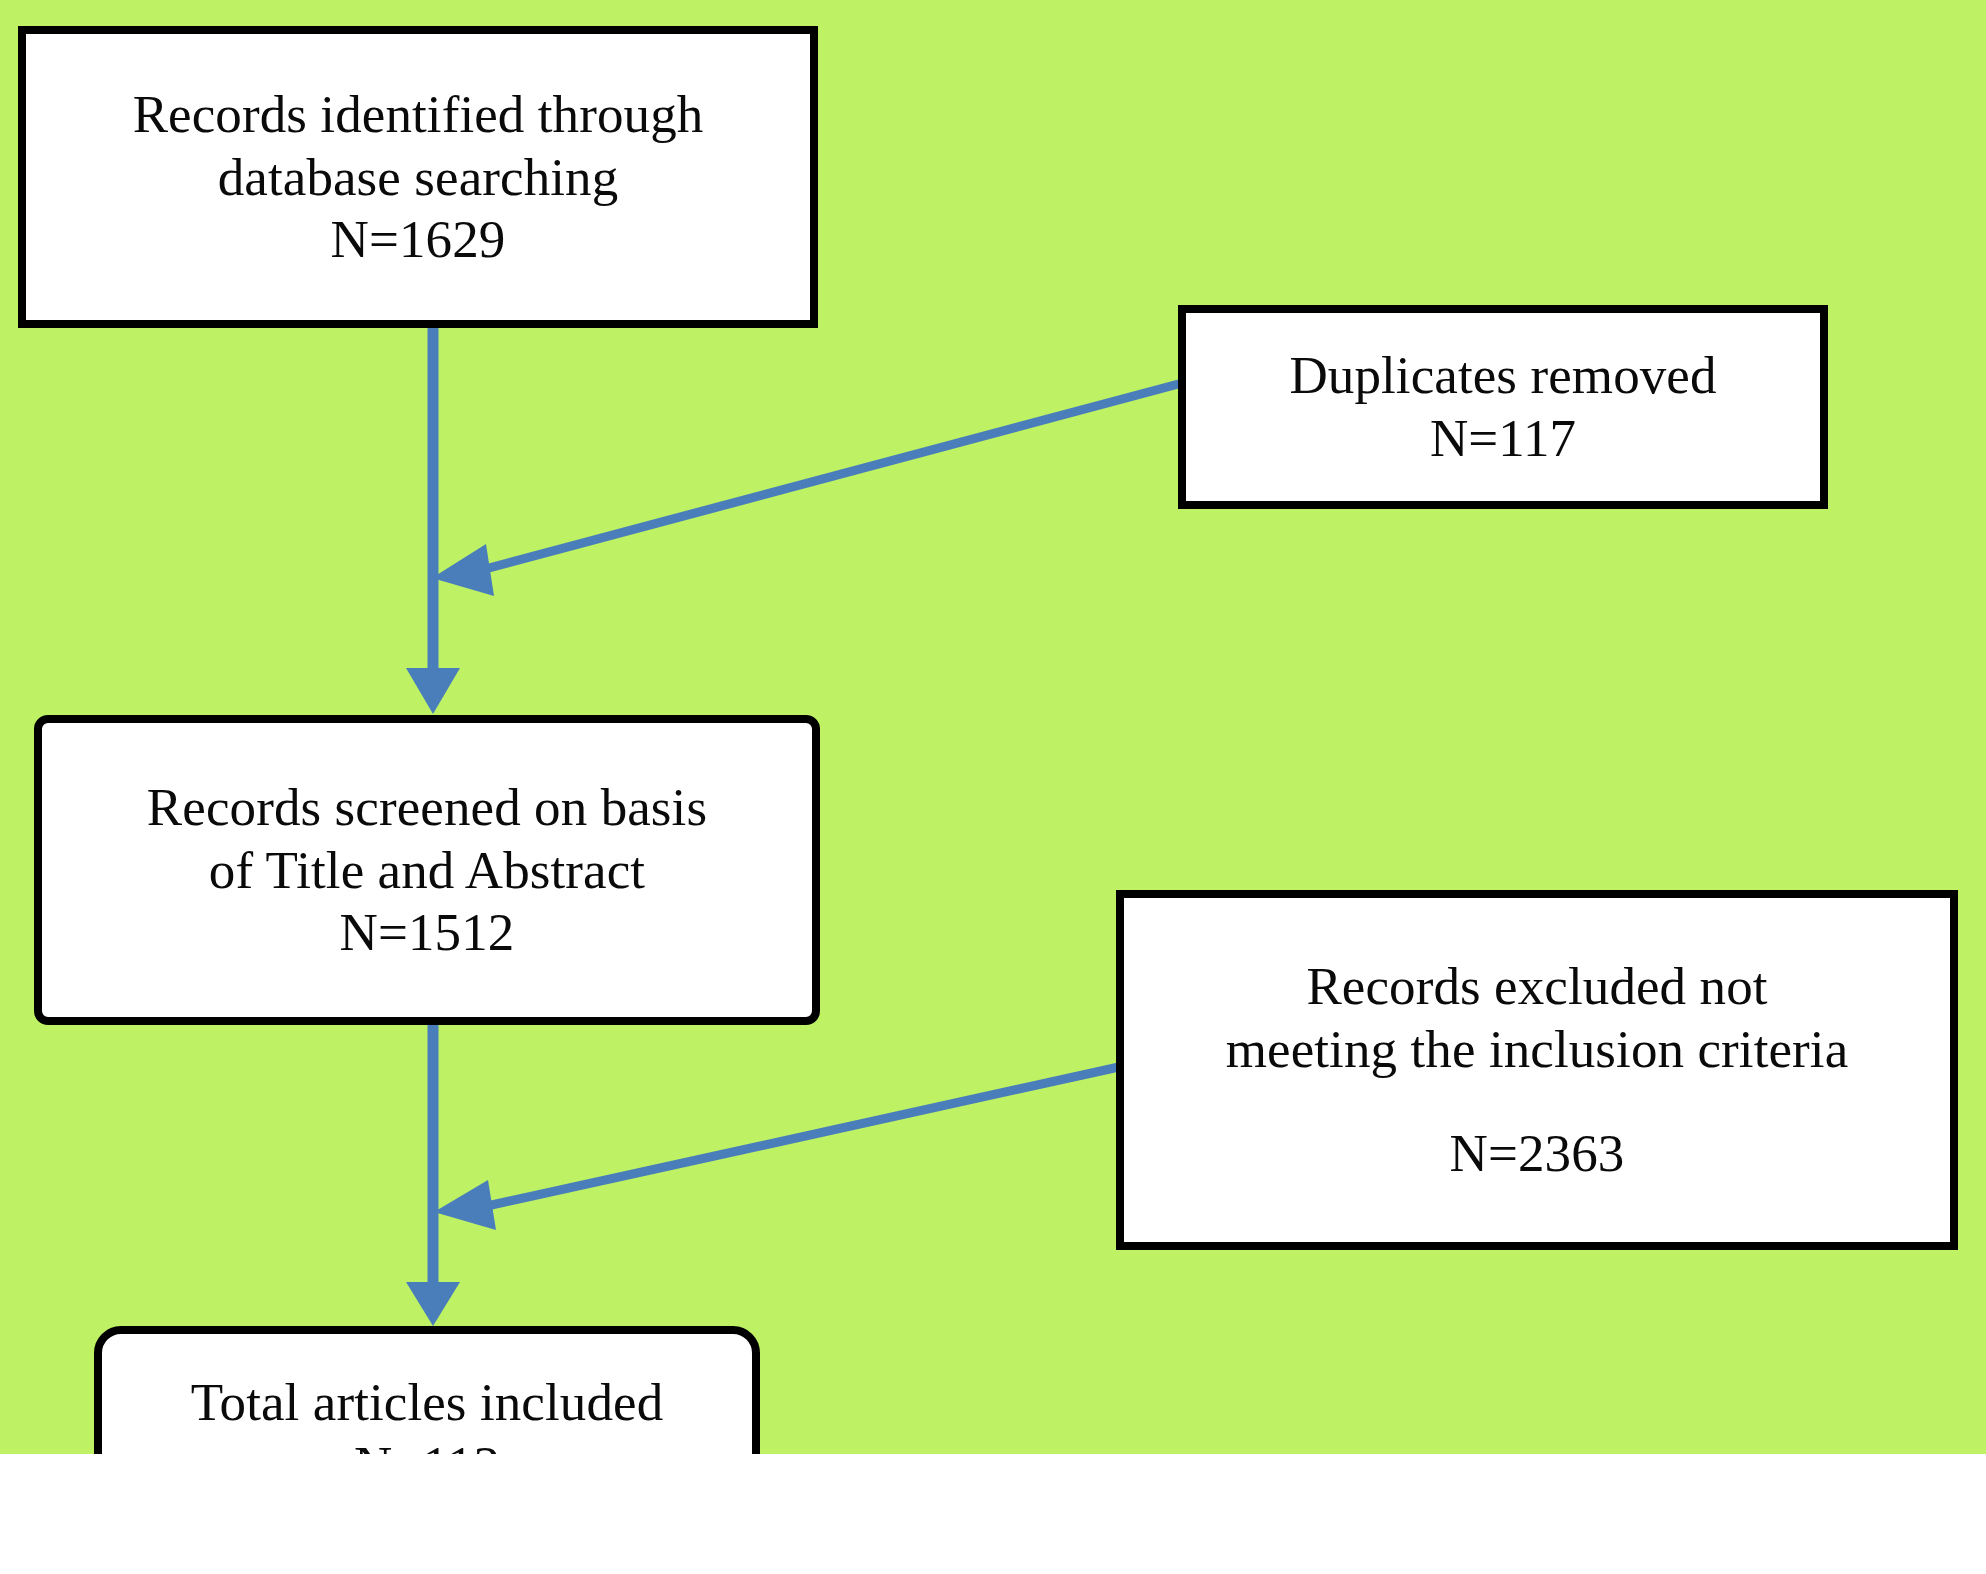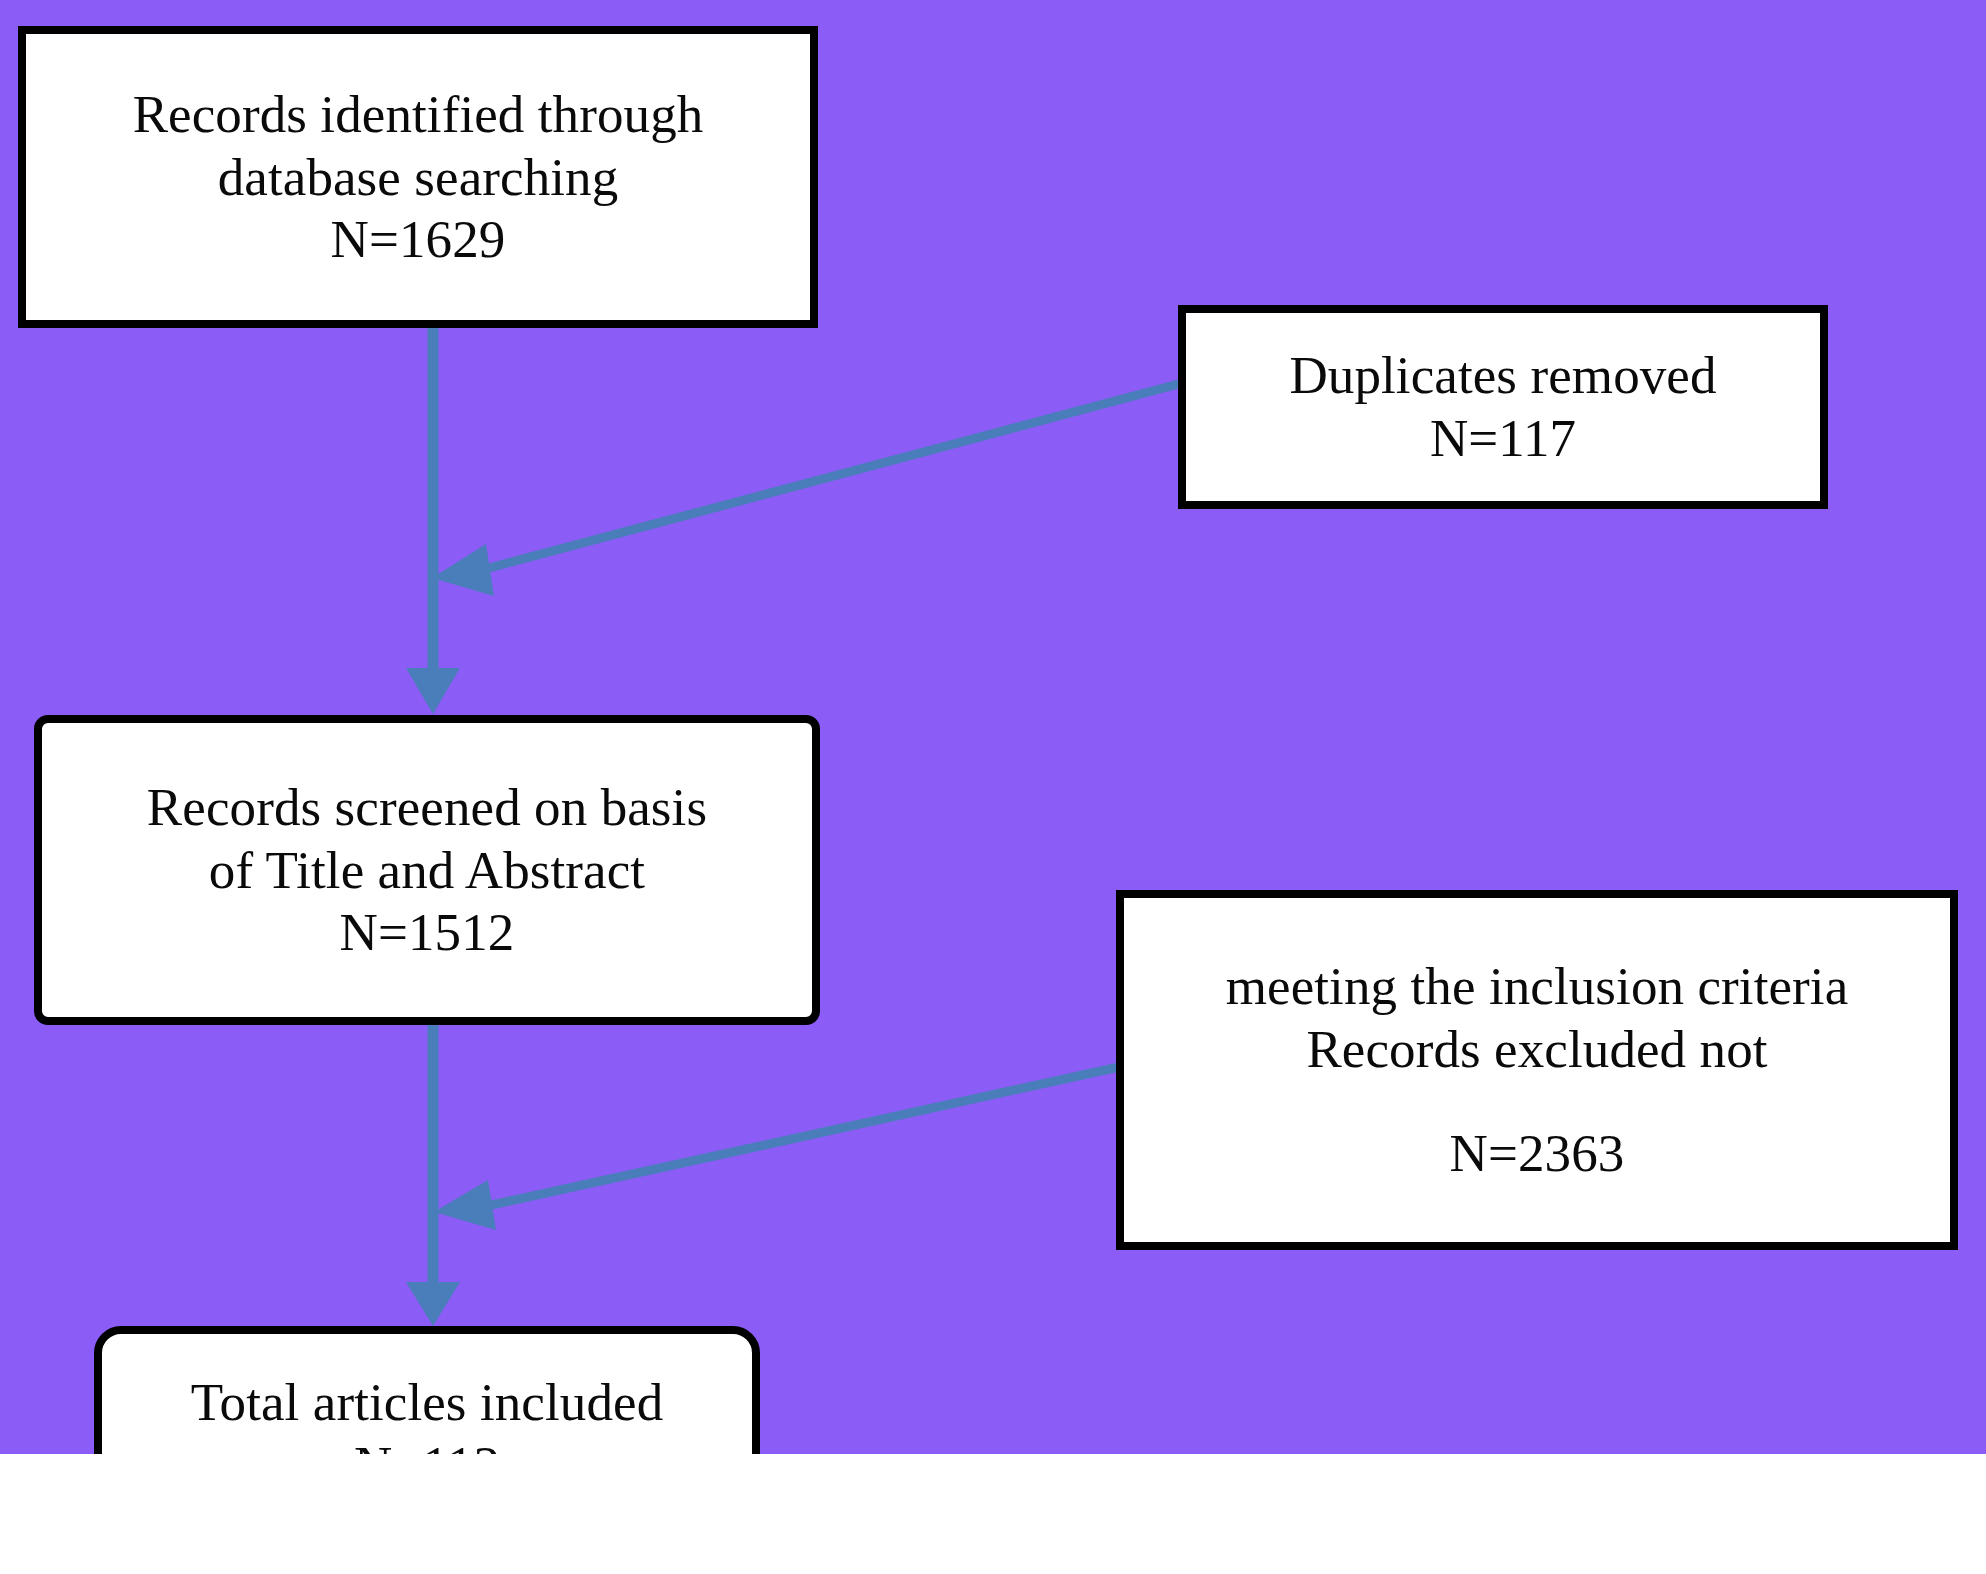--- a/index.html
+++ b/index.html
@@ -8,21 +8,21 @@
     padding: 0;
     background: #ffffff;
   }
   body {
     font-family: "Liberation Serif", "DejaVu Serif", serif;
   }
   #canvas {
     position: relative;
     width: 1986px;
     height: 1454px;
-    background: #8b5cf6;
+    background: #bef264;
     overflow: hidden;
   }
   .flow-box {
     position: absolute;
     box-sizing: border-box;
     background: #ffffff;
     border: 8px solid #000000;
     display: flex;
     flex-direction: column;
     align-items: center;
@@ -97,22 +97,22 @@
     <span class="box-line">N=117</span>
   </div>
 
   <div class="flow-box" id="box-screened">
     <span class="box-line">Records screened on basis</span>
     <span class="box-line">of Title and Abstract</span>
     <span class="box-line">N=1512</span>
   </div>
 
   <div class="flow-box" id="box-excluded">
+    <span class="box-line">Records excluded not</span>
     <span class="box-line">meeting the inclusion criteria</span>
-    <span class="box-line">Records excluded not</span>
     <span class="box-line spacer-before">N=2363</span>
   </div>
 
   <div class="flow-box" id="box-included">
     <span class="box-line">Total articles included</span>
     <span class="box-line">N=113</span>
   </div>
 
 </div>
 

